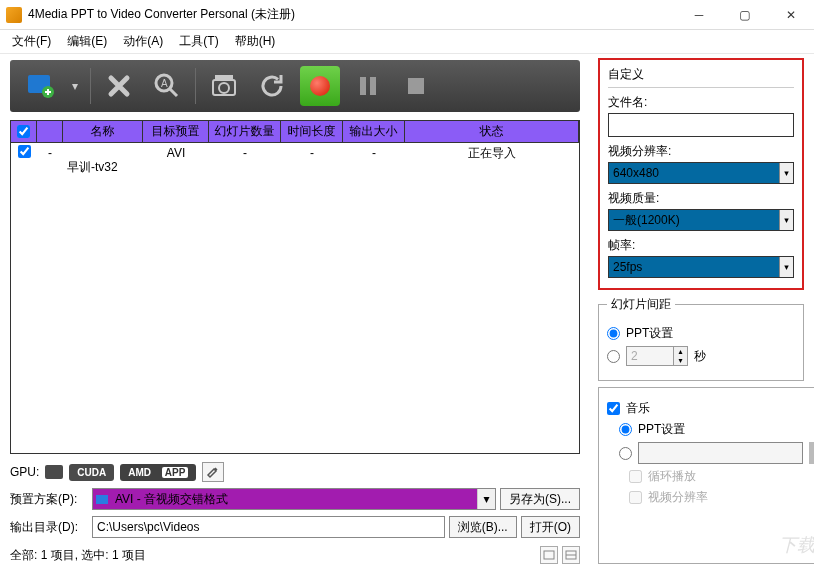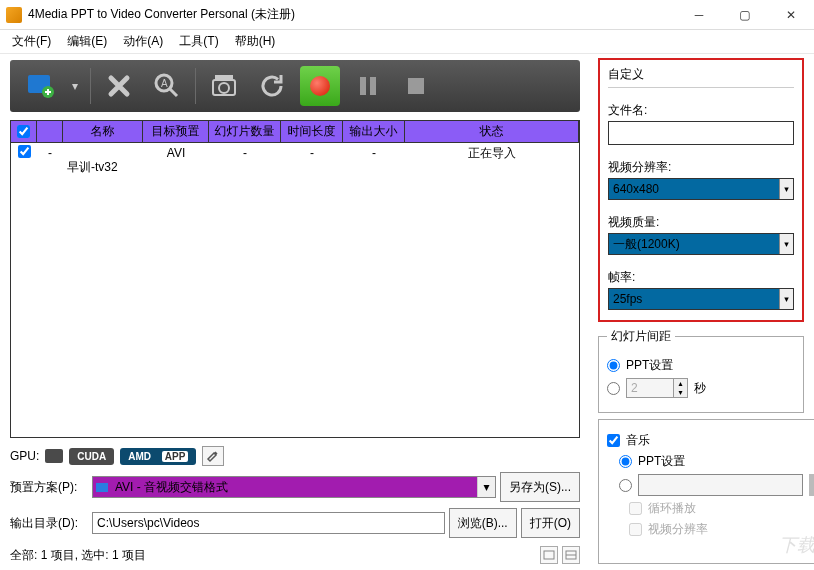--- a/index.html
+++ b/index.html
@@ -36,43 +36,43 @@
 .gh.size { width: 62px; }
 .gh.status { flex: 1; }
 .gbody { flex: 1; background: #fff; overflow: auto; }
 .grow { display: flex; height: 20px; align-items: center; }
 .gc { font-size: 12px; text-align: center; }
 .gc.chk { width:26px; } .gc.icon{width:26px;} .gc.name{width:80px; text-align:left; padding-left:4px;margin-top:28px;} .gc.preset{width:66px;} .gc.slides{width:72px;} .gc.dur{width:62px;} .gc.size{width:62px;} .gc.status{flex:1;}
 
 .gpu-row { display: flex; align-items: center; gap: 6px; margin-top: 8px; margin-right: 8px; }
 .badge { color:#fff; font-size:10px; font-weight:bold; padding:3px 8px; border-radius:3px; display:inline-flex; align-items:center; gap:4px; }
 .badge.cuda { background:#4a4a4a; }
-.badge.amd { background:#0c4a6e; }
+.badge.amd { background:#404040; }
 .badge.eye { width:18px; height:14px; background:#4a4a4a; border-radius:2px; }
 .wrench-btn { width:22px; height:20px; border:1px solid #999; background:#f5f5f5; display:flex; align-items:center; justify-content:center; }
 
 .form-row { display:flex; align-items:center; gap:4px; margin-top:6px; margin-right:8px; }
 .lbl { width:78px; font-size:12px; }
 .sel-wrap { flex:1; border:1px solid #888; height:22px; display:flex; align-items:center; background:#a21caf; }
 .sel-icon { width:18px; display:flex; align-items:center; justify-content:center; }
 .sel-text { flex:1; padding:0 4px; font-size:12px; }
 .sel-arrow { width:18px; height:100%; display:flex; align-items:center; justify-content:center; border-left:1px solid #ccc; background:#f0f0f0; }
-.btn { border:1px solid #888; background:#f5f5f5; height:30px; padding:0 8px; font-size:12px; display:flex; align-items:center; }
+.btn { border:1px solid #888; background:#f5f5f5; height:22px; padding:0 8px; font-size:12px; display:flex; align-items:center; }
 .input { flex:1; border:1px solid #888; height:22px; padding:0 4px; font-size:12px; }
 
 .status-row { display:flex; align-items:center; margin-top:8px; margin-right:8px; }
 .status-txt { flex:1; font-size:12px; }
 .status-ico { width:18px; height:18px; border:1px solid #aaa; margin-left:4px; display:flex; align-items:center; justify-content:center; background:#f8f8f8; }
 
 
 .panel { border:1px solid #aaa; padding:6px 8px 10px; position:relative; }
 .panel.red { border:2px solid #d62020; }
 .panel-title { font-size:12px; margin-bottom:4px; }
 .panel.red .panel-title { font-weight:normal; }
-.field-lbl { font-size:12px; margin-top:14px; margin-bottom:2px; }
+.field-lbl { font-size:12px; margin-top:6px; margin-bottom:2px; }
 .txt-in { width:100%; height:24px; border:1px solid #333; background:#fff; padding:0 4px; font-size:12px; }
 .combo { width:100%; height:22px; border:1px solid #333; display:flex; align-items:center; background:#0369a1; }
 .combo span { flex:1; padding:0 4px; font-size:12px; }
 .combo .ar { width:14px; height:100%; border-left:1px solid #888; background:#efefef; display:flex; align-items:center; justify-content:center; font-size:9px; }
 
 fieldset.group { border:1px solid #aaa; padding:8px 8px 10px; }
 fieldset.group legend { font-size:12px; padding:0 4px; }
 .radio-row { display:flex; align-items:center; gap:6px; font-size:12px; margin:4px 0; }
 .radio-row input[type=radio]{ margin:0; }
 .spinner { display:inline-flex; align-items:center; }

